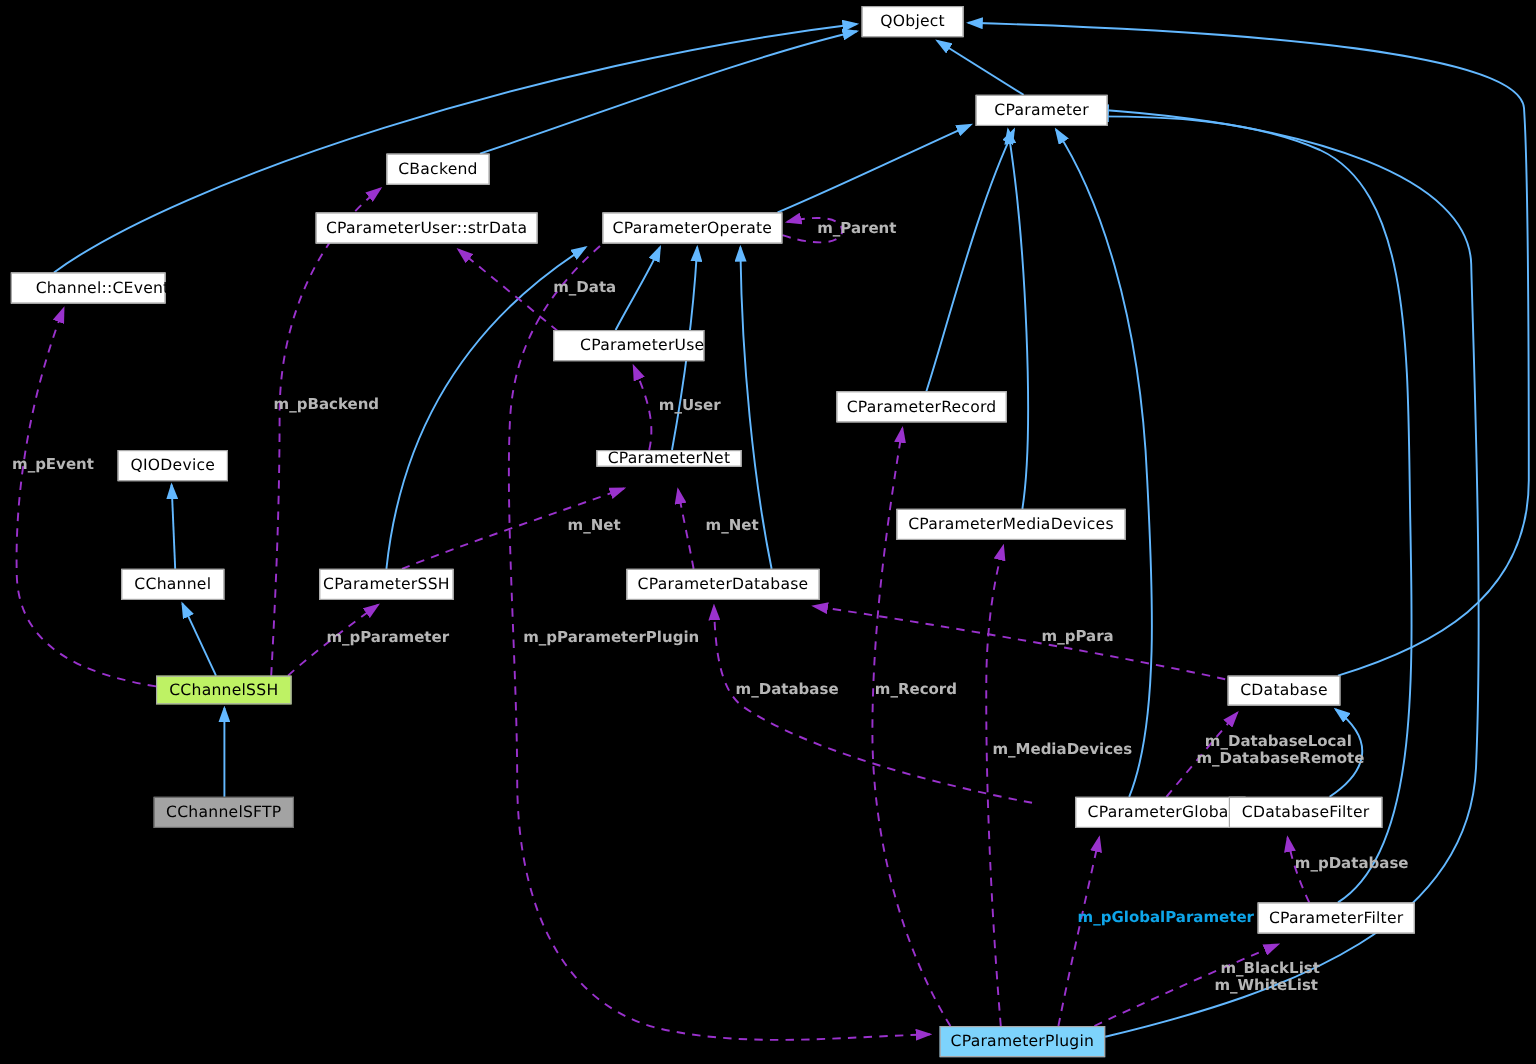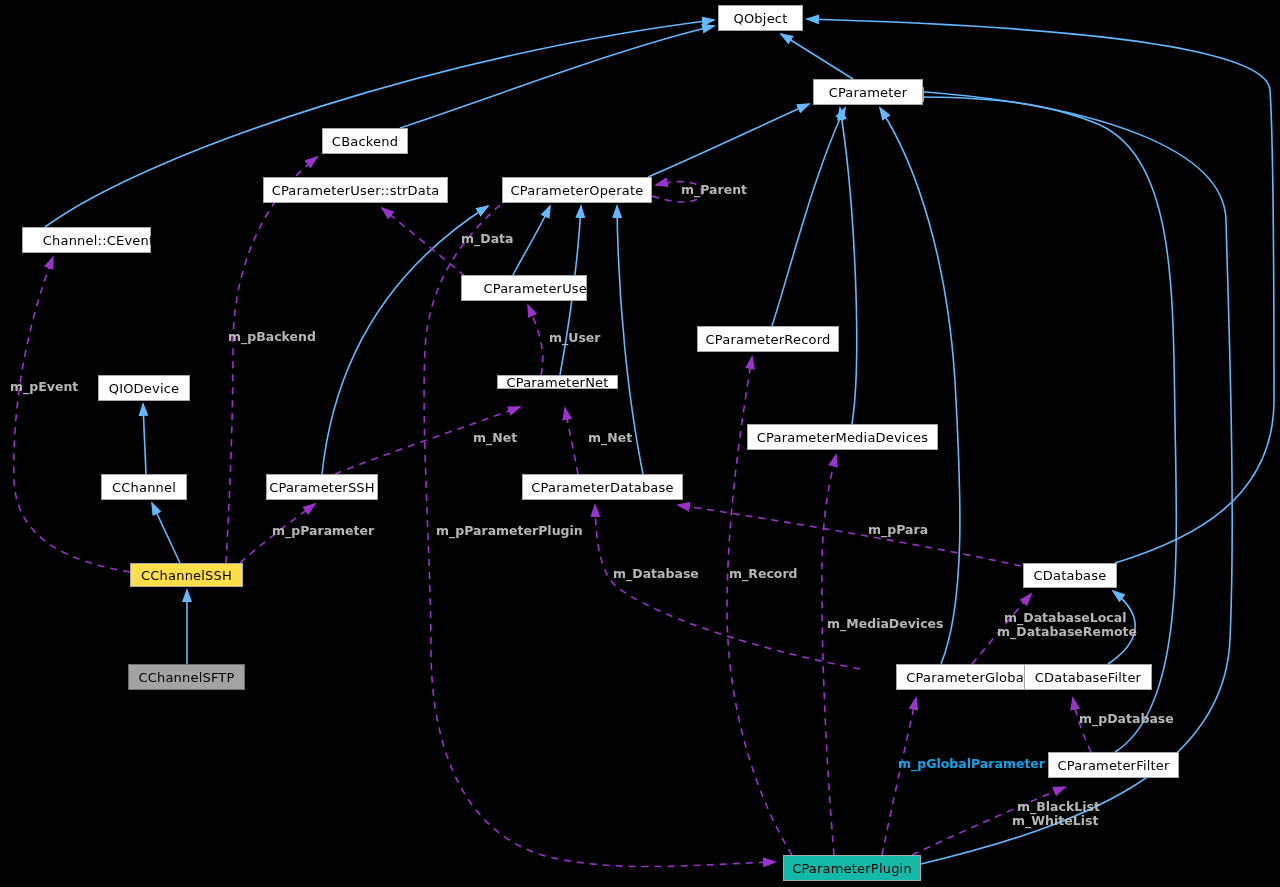--- a/index.html
+++ b/index.html
@@ -61,36 +61,36 @@
         <path d="M 1091,752 C 1083,735 1076,716 1073,698" class="edge-usage" stroke="#9A32CD" marker-end="url(#arrow-usage)"></path>
         <path d="M 912,855 C 965,830 1020,806 1065,787" class="edge-usage" stroke="#9A32CD" marker-end="url(#arrow-usage)"></path>
       </g>
   </svg>
   <div id="nodes">
       <div class="node" style="left: 718px; top: 5px; width: 85px; height: 26px; background: rgb(255, 255, 255); border: 1.5px solid rgb(168, 168, 168); color: rgb(0, 0, 0);">QObject</div>
       <div class="node" style="left: 813px; top: 79px; width: 110px; height: 26px; background: rgb(255, 255, 255); border: 1.5px solid rgb(168, 168, 168); color: rgb(0, 0, 0);">CParameter</div>
       <div class="node" style="left: 322px; top: 128px; width: 86px; height: 26px; background: rgb(255, 255, 255); border: 1.5px solid rgb(168, 168, 168); color: rgb(0, 0, 0);">CBackend</div>
       <div class="node" style="left: 263px; top: 177px; width: 185px; height: 26px; background: rgb(255, 255, 255); border: 1.5px solid rgb(168, 168, 168); color: rgb(0, 0, 0);">CParameterUser::strData</div>
       <div class="node" style="left: 502px; top: 177px; width: 150px; height: 26px; background: rgb(255, 255, 255); border: 1.5px solid rgb(168, 168, 168); color: rgb(0, 0, 0);">CParameterOperate</div>
-      <div class="node" style="left: 22px; top: 227px; width: 129px; height: 26px; background: rgb(255, 255, 255); border: 1.5px solid rgb(168, 168, 168); color: rgb(0, 0, 0); padding-left: 24px;">Channel::CEvent</div>
+      <div class="node" style="left: 9px; top: 227px; width: 129px; height: 26px; background: rgb(255, 255, 255); border: 1.5px solid rgb(168, 168, 168); color: rgb(0, 0, 0); padding-left: 24px;">Channel::CEvent</div>
       <div class="node" style="left: 461px; top: 275px; width: 126px; height: 26px; background: rgb(255, 255, 255); border: 1.5px solid rgb(168, 168, 168); color: rgb(0, 0, 0); padding-left: 28px;">CParameterUser</div>
       <div class="node" style="left: 697px; top: 326px; width: 142px; height: 26px; background: rgb(255, 255, 255); border: 1.5px solid rgb(168, 168, 168); color: rgb(0, 0, 0);">CParameterRecord</div>
       <div class="node" style="left: 98px; top: 375px; width: 92px; height: 26px; background: rgb(255, 255, 255); border: 1.5px solid rgb(168, 168, 168); color: rgb(0, 0, 0);">QIODevice</div>
       <div class="node" style="left: 497px; top: 375px; width: 121px; height: 14px; background: rgb(255, 255, 255); border: 1.5px solid rgb(168, 168, 168); color: rgb(0, 0, 0);">CParameterNet</div>
       <div class="node" style="left: 747px; top: 424px; width: 191px; height: 26px; background: rgb(255, 255, 255); border: 1.5px solid rgb(168, 168, 168); color: rgb(0, 0, 0);">CParameterMediaDevices</div>
       <div class="node" style="left: 101px; top: 474px; width: 86px; height: 26px; background: rgb(255, 255, 255); border: 1.5px solid rgb(168, 168, 168); color: rgb(0, 0, 0);">CChannel</div>
       <div class="node" style="left: 266px; top: 474px; width: 112px; height: 26px; background: rgb(255, 255, 255); border: 1.5px solid rgb(168, 168, 168); color: rgb(0, 0, 0);">CParameterSSH</div>
       <div class="node" style="left: 522px; top: 474px; width: 161px; height: 26px; background: rgb(255, 255, 255); border: 1.5px solid rgb(168, 168, 168); color: rgb(0, 0, 0);">CParameterDatabase</div>
-      <div class="node" style="left: 130px; top: 563px; width: 113px; height: 24px; background: #fde047; border: 1.5px solid rgb(168, 168, 168); color: rgb(0, 0, 0);">CChannelSSH</div>
+      <div class="node" style="left: 130px; top: 563px; width: 113px; height: 24px; background: #bef264; border: 1.5px solid rgb(168, 168, 168); color: rgb(0, 0, 0);">CChannelSSH</div>
       <div class="node" style="left: 1023px; top: 563px; width: 94px; height: 25px; background: rgb(255, 255, 255); border: 1.5px solid rgb(168, 168, 168); color: rgb(0, 0, 0);">CDatabase</div>
       <div class="node" style="left: 128px; top: 664px; width: 117px; height: 26px; background: rgb(163, 163, 163); border: 1.5px solid rgb(110, 110, 110); color: rgb(0, 0, 0);">CChannelSFTP</div>
       <div class="node" style="left: 860px; top: 664px; width: 142px; height: 26px; background: rgb(255, 255, 255); border: 1.5px solid rgb(168, 168, 168); color: rgb(0, 0, 0); margin-left: 36px;">CParameterGlobal</div>
       <div class="node" style="left: 1024px; top: 664px; width: 128px; height: 26px; background: rgb(255, 255, 255); border: 1.5px solid rgb(168, 168, 168); color: rgb(0, 0, 0);">CDatabaseFilter</div>
       <div class="node" style="left: 1048px; top: 752px; width: 131px; height: 26px; background: rgb(255, 255, 255); border: 1.5px solid rgb(168, 168, 168); color: rgb(0, 0, 0);">CParameterFilter</div>
-      <div class="node" style="left: 783px; top: 855px; width: 138px; height: 26px; background: #14b8a6; border: 1.5px solid rgb(168, 168, 168); color: rgb(0, 0, 0);">CParameterPlugin</div>
+      <div class="node" style="left: 783px; top: 855px; width: 138px; height: 26px; background: #7dd3fc; border: 1.5px solid rgb(168, 168, 168); color: rgb(0, 0, 0);">CParameterPlugin</div>
     </div>
   <div id="labels">
       <div class="edge-label" style="left: 681px; top: 182px; color: rgb(182, 182, 182);">m_Parent</div>
       <div class="edge-label" style="left: 461px; top: 231px; color: rgb(182, 182, 182);">m_Data</div>
       <div class="edge-label" style="left: 549px; top: 330px; color: rgb(182, 182, 182);">m_User</div>
       <div class="edge-label" style="left: 473px; top: 430px; color: rgb(182, 182, 182);">m_Net</div>
       <div class="edge-label" style="left: 588px; top: 430px; color: rgb(182, 182, 182);">m_Net</div>
       <div class="edge-label" style="left: 10px; top: 379px; color: rgb(182, 182, 182);">m_pEvent</div>
       <div class="edge-label" style="left: 228px; top: 329px; color: rgb(182, 182, 182);">m_pBackend</div>
       <div class="edge-label" style="left: 272px; top: 523px; color: rgb(182, 182, 182);">m_pParameter</div>

